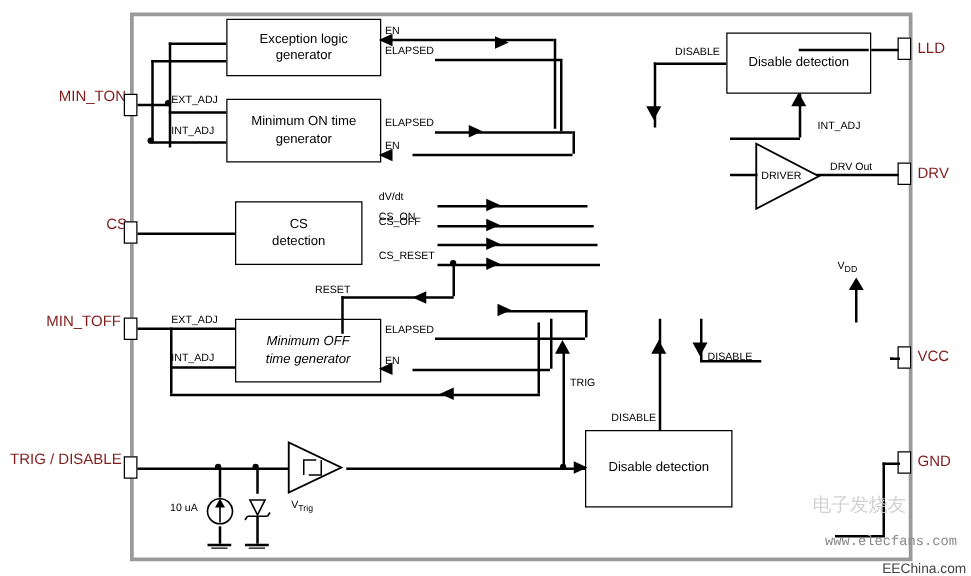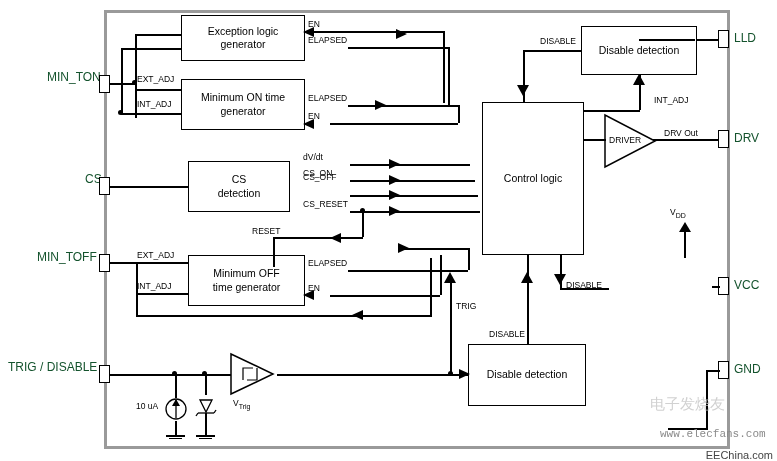--- a/index.html
+++ b/index.html
@@ -6,21 +6,21 @@
   #root{position:relative;width:777px;height:461px;background:#ffffff;
         font-family:"Liberation Sans", sans-serif;overflow:hidden;}
   .abs{position:absolute;}
   
   .chip{border:3px solid #9a9a9a;background:#ffffff;}
   
   .block{border:1.5px solid #000;background:#fff;display:flex;align-items:center;
          justify-content:center;text-align:center;font-size:10.5px;line-height:1.25;
          color:#000;padding:2px;box-sizing:border-box;}
   .lbl-s{font-size:8.5px;color:#000;white-space:nowrap;}
-  .lbl-b{font-size:12px;color:#14532d;white-space:nowrap;}
+  .lbl-b{font-size:12px;color:#7f1d1d;white-space:nowrap;}
   .wire{background:#000;}
   .h{height:1.5px;}
   .v{width:1.5px;}
   .pad{border:1.5px solid #000;background:#fff;box-sizing:border-box;}
   .dot{width:5px;height:5px;border-radius:50%;background:#000;}
   svg{display:block;overflow:visible;}
   .wm{position:absolute;color:#c9c9c9;font-size:15px;opacity:.85;}
   .wm2{position:absolute;color:#8a8a8a;font-size:11px;}
   .footer{position:absolute;right:4px;bottom:0px;color:#444;font-size:11px;}
 </style>
@@ -71,27 +71,24 @@
     <span style="white-space:pre-line;">Minimum ON time
 generator</span>
   </div>
 
   <div class="abs block" style="left:188px;top:161px;width:102px;height:51px;">
     <span style="white-space:pre-line;">CS
 detection</span>
   </div>
 
   <div class="abs block" style="left:188px;top:255px;width:117px;height:51px;">
-    <span style="white-space:pre-line;">Minimum OFF
+    <span style="white-space:pre-line;font-style:italic;">Minimum OFF
 time generator</span>
   </div>
 
-  <div class="abs block" style="left:482px;top:102px;width:102px;height:153px;">
-    <span>Control logic</span>
-  </div>
 
   <div class="abs block" style="left:581px;top:26px;width:116px;height:49px;">
     <span>Disable detection</span>
   </div>
 
   <div class="abs block" style="left:468px;top:344px;width:118px;height:62px;">
     <span>Disable detection</span>
   </div>
 
 

